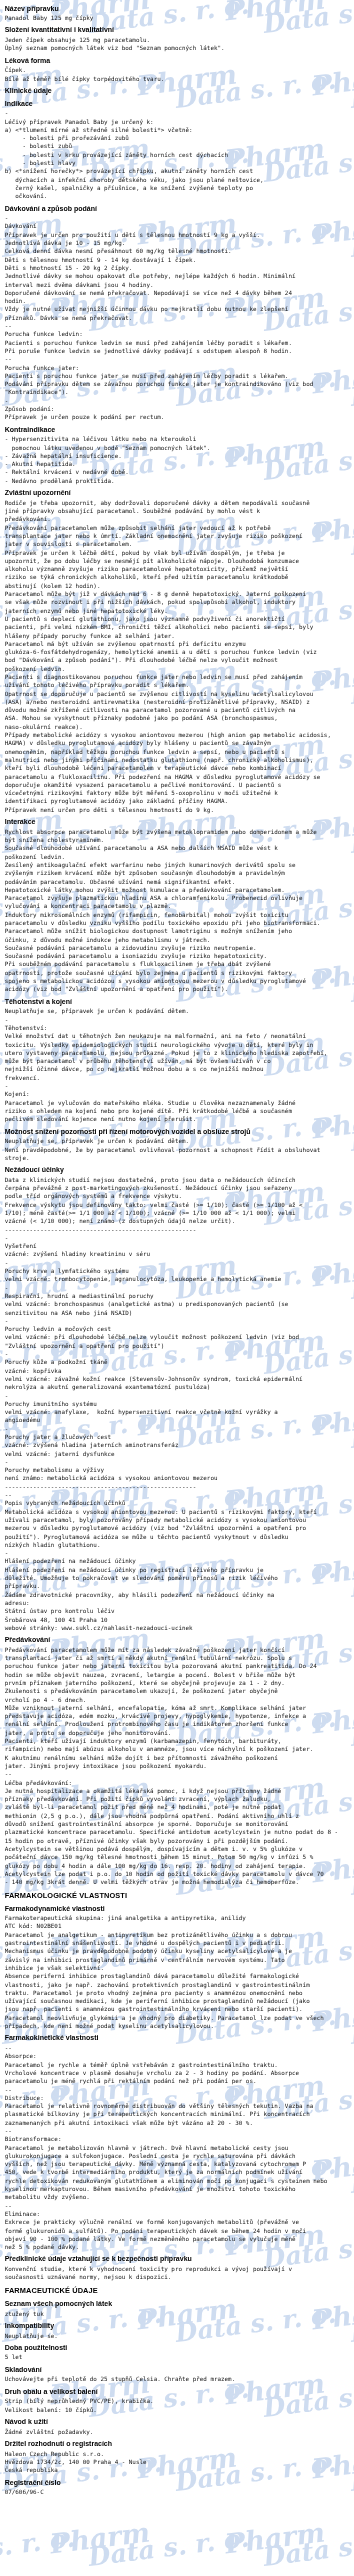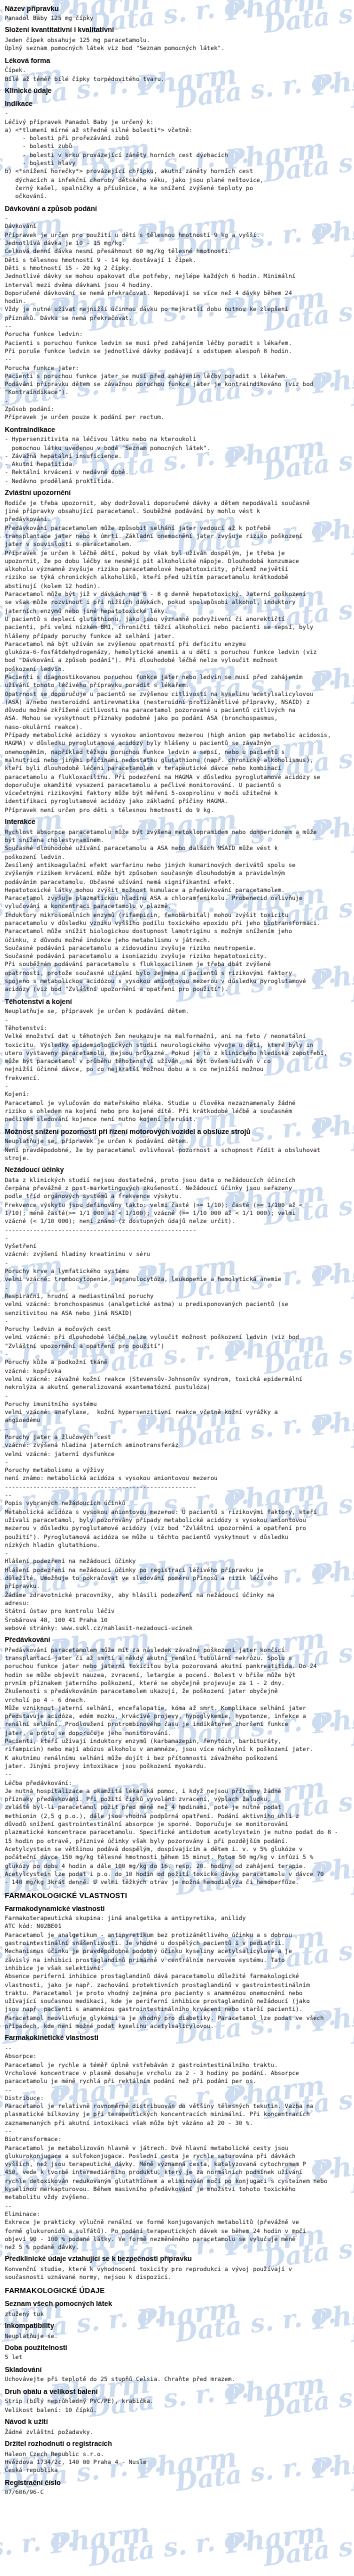--- a/index.html
+++ b/index.html
@@ -739,21 +739,21 @@
       <div class="line">metabolitu vždy zvýšeno.</div>
       <div class="line">--</div>
       <div class="line">Eliminace:</div>
       <div class="line">Exkrece je prakticky výlučně renální ve formě konjugovaných metabolitů (převážně ve</div>
       <div class="line">formě glukuronidů a sulfátů). Po podání terapeutických dávek se během 24 hodin v moči</div>
       <div class="line">objeví 90 - 100 % podané látky. Ve formě nezměněného paracetamolu se vylučuje méně</div>
       <div class="line">než 5 % podané dávky.</div>
       <div class="h">Předklinické údaje vztahující se k bezpečnosti přípravku</div>
       <div class="line">Konvenční studie, které k vyhodnocení toxicity pro reprodukci a vývoj používají v</div>
       <div class="line">současnosti uznávané normy, nejsou k dispozici.</div>
-      <div class="H">FARMAKOLOGICKÉ ÚDAJE</div>
+      <div class="H">FARMACEUTICKÉ ÚDAJE</div>
       <div class="h">Seznam všech pomocných látek</div>
       <div class="line">ztužený tuk</div>
       <div class="h">Inkompatibility</div>
       <div class="line">Neuplatňuje se.</div>
       <div class="h">Doba použitelnosti</div>
       <div class="line">5 let</div>
       <div class="h">Skladování</div>
       <div class="line">Uchovávejte při teplotě do 25 stupňů Celsia. Chraňte před mrazem.</div>
       <div class="h">Druh obalu a velikost balení</div>
       <div class="line">Strip (bílý neprůhledný PVC/PE), krabička.</div>

